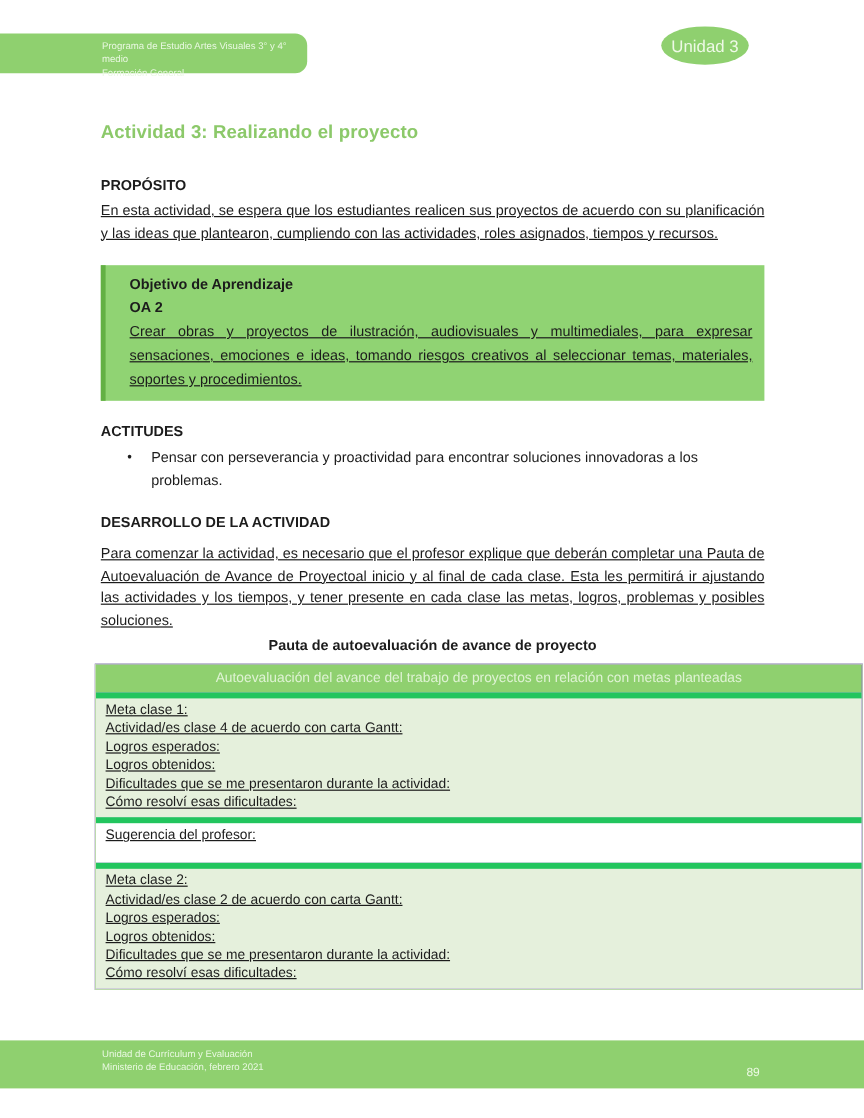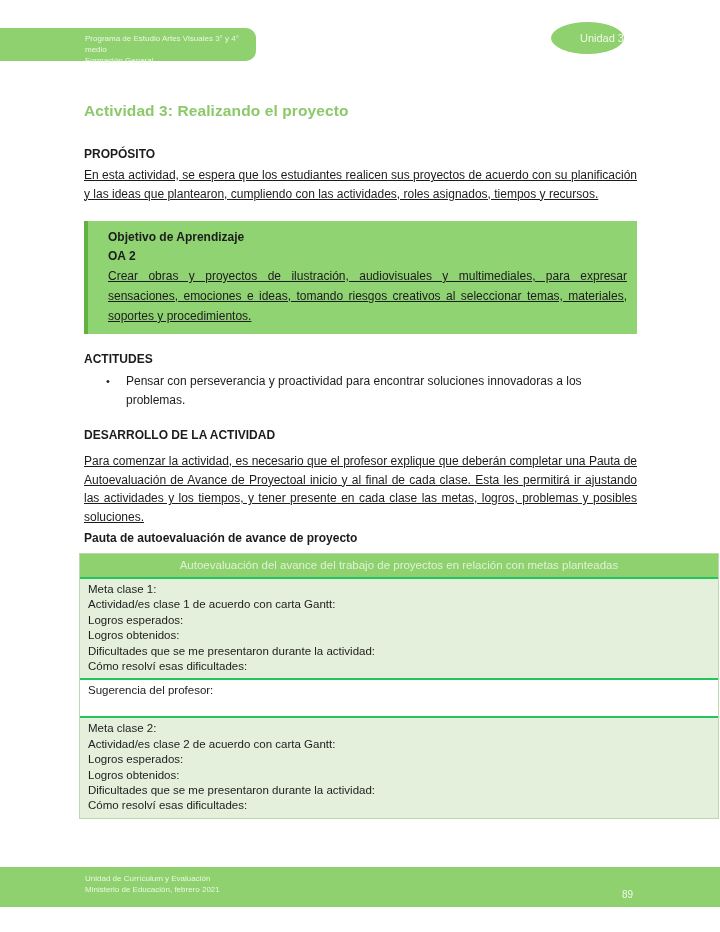--- a/index.html
+++ b/index.html
@@ -22,22 +22,22 @@
     color:#e9f8e1;
     font-size:8px; line-height:11px;
     padding:5px 10px 0 85px;
   }
   .unit-badge {
     position:absolute; left:551px; top:22px;
     width:73px; height:32px;
     background:#8fd06f;
     border-radius:50%;
     color:#eef9e6;
-    font-size:11px;
-    display:flex; align-items:center; justify-content:flex-end;
+    font-size:14px;
+    display:flex; align-items:center; justify-content:center;
   }
 
   
   .content { position:absolute; left:84px; top:102px; width:553px; }
 
   .doc-title {
     color:#8cc96a; font-size:15.5px; font-weight:bold;
     margin-bottom:27px; letter-spacing:.1px;
   }
   .sec-heading { font-size:12px; font-weight:bold; margin-bottom:5px; }
@@ -60,39 +60,39 @@
   .bullet-dot { width:20px; padding-left:22px; box-sizing:content-box; flex:0 0 auto; font-size:11px; }
   .bullet-text { flex:1; }
 
   .duracion { margin-bottom:19px; }
   .duracion .para { text-align:left; }
 
   .desarrollo .sec-heading { margin-bottom:10px; }
   .desarrollo .para { margin-bottom:5px; }
 
   .table-caption {
-    font-size:12px; font-weight:bold; text-align:left;
+    font-size:12px; font-weight:bold; text-align:center;
     margin-bottom:8px;
   }
 
   
   .pauta-table {
     margin-left:-5px;
     width:640px;
     border:1px solid #bcd9ad;
     background:#6d28d9;
   }
   .pauta-table-header {
     background:#8fd06f;
     color:#dff3d4;
     font-size:11.5px;
     text-align:center;
     padding:5px 4px 6px 4px;
   }
-  .pauta-row { border-top:2px solid #22c55e; padding:3px 8px 4px 8px; }
+  .pauta-row { border-top:5px solid #22c55e; padding:3px 8px 4px 8px;text-decoration:underline; }
   .pauta-row.green { background:#e5f0dc; }
   .pauta-row.white { background:#ffffff; min-height:38px; }
   .pauta-line { font-size:11.5px; line-height:15.4px; }
 
   
   .footer-bar {
     position:absolute; left:0; top:867px;
     width:720px; height:40px;
     background:#8fd06f;
   }
@@ -147,21 +147,21 @@
       <div class="para">Para comenzar la actividad, es necesario que el profesor explique que deberán completar una Pauta de Autoevaluación de Avance de Proyectoal inicio y al final de cada clase. Esta les permitirá ir ajustando las actividades y los tiempos, y tener presente en cada clase las metas, logros, problemas y posibles soluciones.</div>
     </div>
 
     <div class="table-caption">Pauta de autoevaluación de avance de proyecto</div>
 
     <div class="pauta-table">
       <div class="pauta-table-header">Autoevaluación del avance del trabajo de proyectos en relación con metas planteadas</div>
 
       <div class="pauta-row green">
         <div class="pauta-line">Meta clase 1:</div>
-        <div class="pauta-line">Actividad/es clase 1 de acuerdo con carta Gantt:</div>
+        <div class="pauta-line">Actividad/es clase 4 de acuerdo con carta Gantt:</div>
         <div class="pauta-line">Logros esperados:</div>
         <div class="pauta-line">Logros obtenidos:</div>
         <div class="pauta-line">Dificultades que se me presentaron durante la actividad:</div>
         <div class="pauta-line">Cómo resolví esas dificultades:</div>
       </div>
 
       <div class="pauta-row white">
         <div class="pauta-line">Sugerencia del profesor:</div>
       </div>
 

